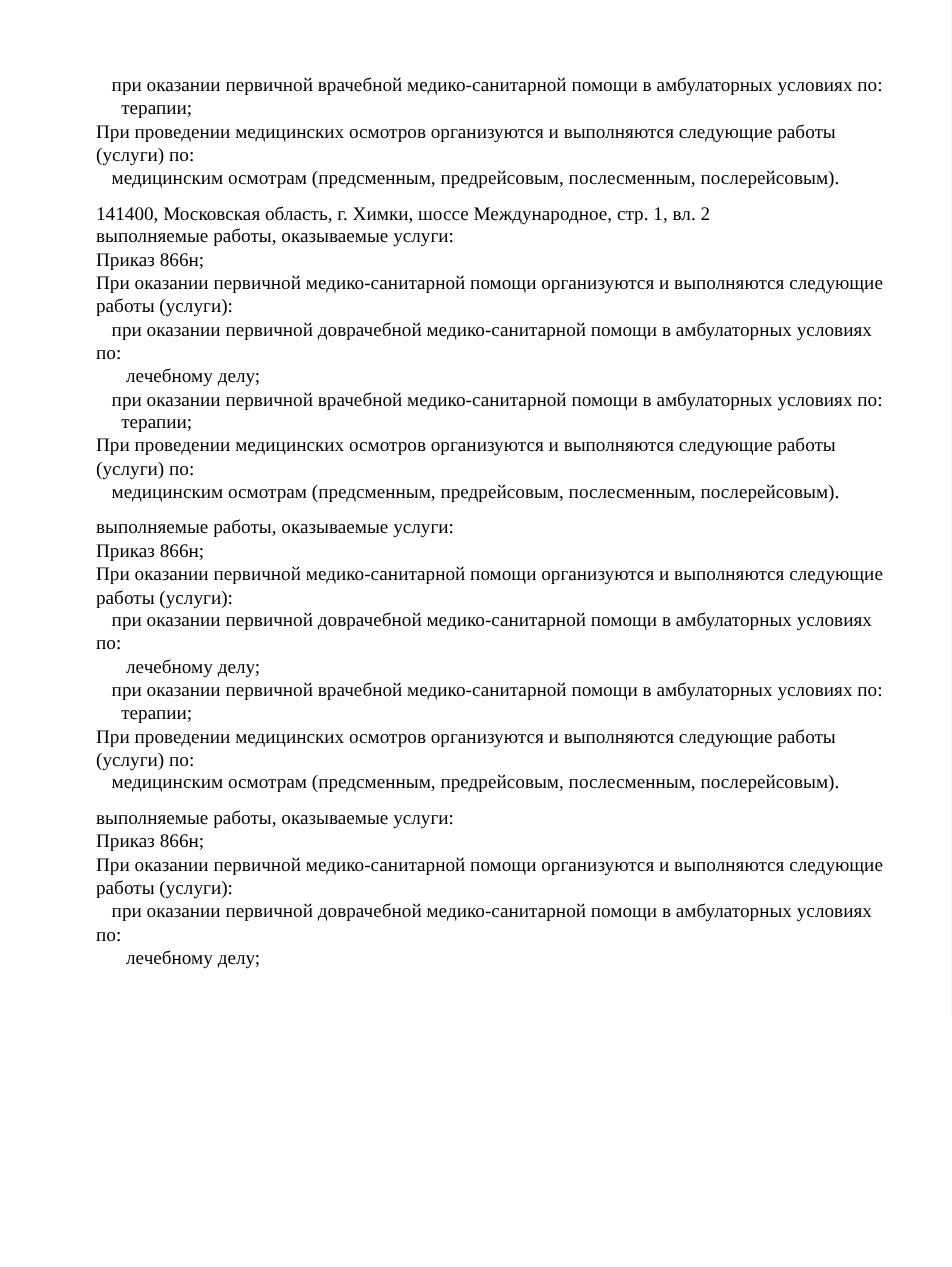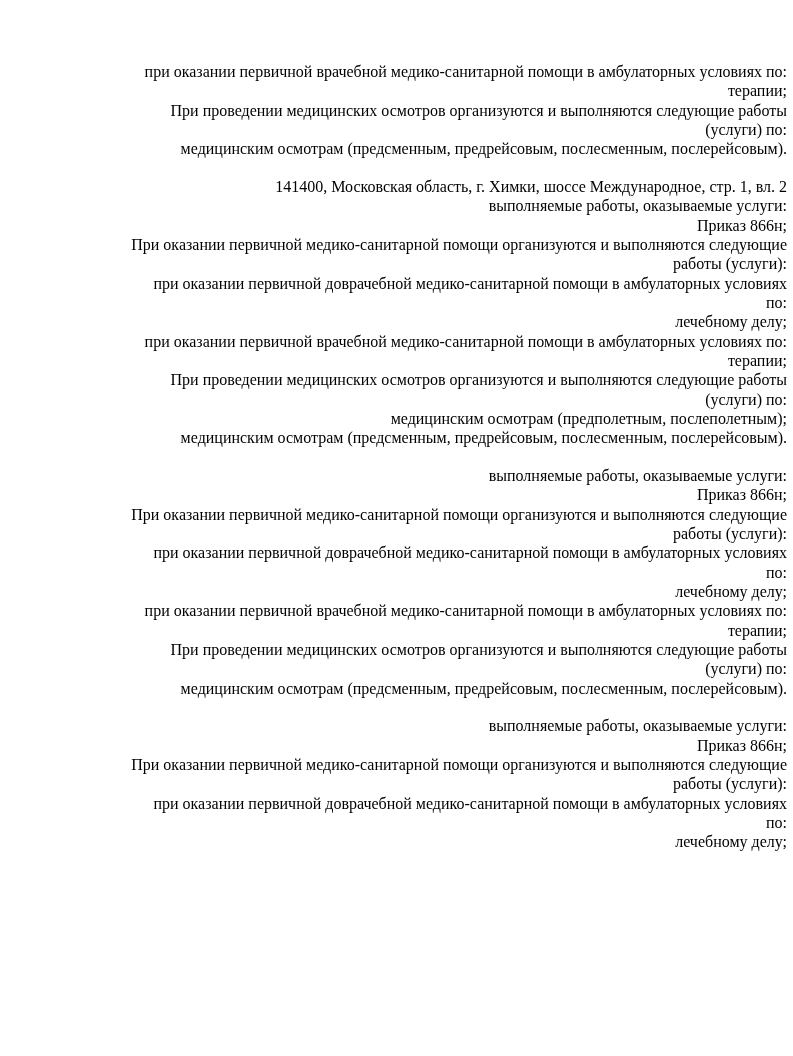--- a/index.html
+++ b/index.html
@@ -7,34 +7,33 @@
     padding: 0;
     background: #e8e8e8;
   }
   .page {
     position: relative;
     width: 793px;
     height: 1056px;
     margin: 0 auto;
     background: #ffffff;
     overflow: hidden;
-    text-align: right;
   }
   .content {
     position: absolute;
     top: 62px;
     left: 80px;
     right: 6px;
     color: #000000;
     font-family: "Liberation Serif", "DejaVu Serif", serif;
     font-size: 16px;
     line-height: 19.36px;
   }
   .doc-section + .doc-section {
-    margin-top: 18px; 
+    margin-top: 10px; 
   }
   .ln {
     white-space: nowrap;
     overflow: hidden;
   }
   .ind0 { padding-left: 0; }
   .ind1 { padding-left: 13px; }
   .ind2 { padding-left: 21px; }
   .ind3 { padding-left: 25px; }
 </style>
@@ -56,21 +55,20 @@
         <div class="ln ind0">Приказ 866н;</div>
         <div class="ln ind0">При оказании первичной медико-санитарной помощи организуются и выполняются следующие</div>
         <div class="ln ind0">работы (услуги):</div>
         <div class="ln ind1">при оказании первичной доврачебной медико-санитарной помощи в амбулаторных условиях</div>
         <div class="ln ind0">по:</div>
         <div class="ln ind3">лечебному делу;</div>
         <div class="ln ind1">при оказании первичной врачебной медико-санитарной помощи в амбулаторных условиях по:</div>
         <div class="ln ind2">терапии;</div>
         <div class="ln ind0">При проведении медицинских осмотров организуются и выполняются следующие работы</div>
         <div class="ln ind0">(услуги) по:</div>
-        <div class="ln ind1">медицинским осмотрам (предполетным, послеполетным);</div>
         <div class="ln ind1">медицинским осмотрам (предсменным, предрейсовым, послесменным, послерейсовым).</div>
       </section>
       <section class="doc-section">
         <div class="ln ind0">выполняемые работы, оказываемые услуги:</div>
         <div class="ln ind0">Приказ 866н;</div>
         <div class="ln ind0">При оказании первичной медико-санитарной помощи организуются и выполняются следующие</div>
         <div class="ln ind0">работы (услуги):</div>
         <div class="ln ind1">при оказании первичной доврачебной медико-санитарной помощи в амбулаторных условиях</div>
         <div class="ln ind0">по:</div>
         <div class="ln ind3">лечебному делу;</div>

